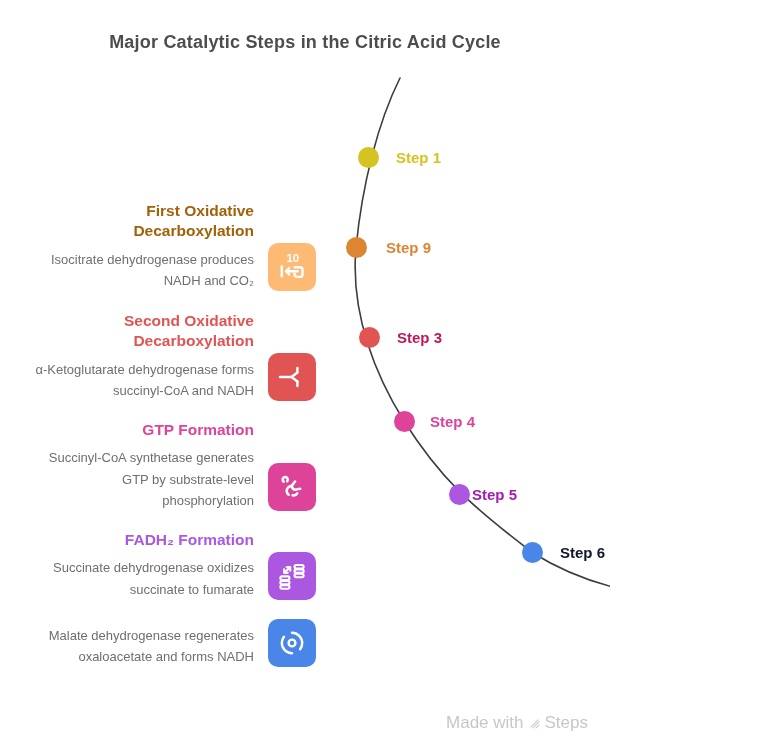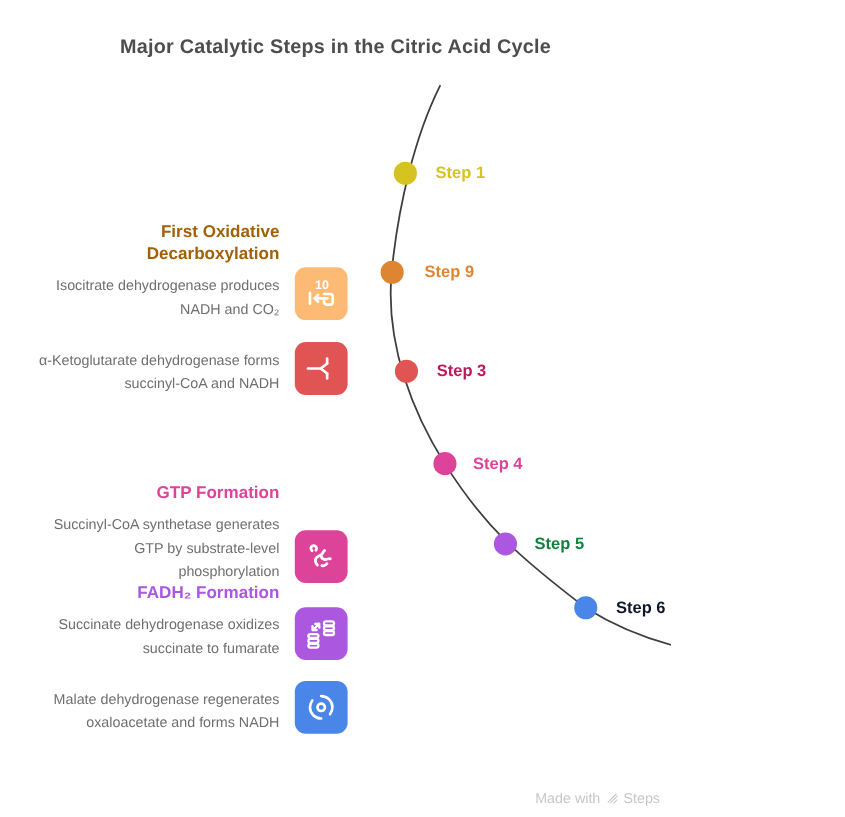--- a/index.html
+++ b/index.html
@@ -21,23 +21,23 @@
   .step-desc { font-size:13px; color:#6f6f6f; line-height:1.62; margin:0; }
   .step-icon {
     flex:0 0 48px; width:48px; height:48px; border-radius:10px;
     display:flex; align-items:center; justify-content:center;
   }
   .step-icon svg { width:34px; height:34px; display:block; }
   .arc-svg { position:absolute; left:0; top:0; pointer-events:none; }
   .dot { position:absolute; width:21px; height:21px; border-radius:50%; }
   .arc-label { position:absolute; font-size:15px; font-weight:bold; line-height:21px; white-space:nowrap; }
   .watermark {
-    position:absolute; right:10px; bottom:10px;
+    position:absolute; right:22px; bottom:10px;
     display:flex; align-items:center; gap:5px;
-    font-size:13px; color:#c7c7c7; text-decoration:none;
+    font-size:17px; color:#c7c7c7; text-decoration:none;
   }
   .watermark svg { display:block; }
 </style>
 </head>
 <body>
 
 <div id="canvas">
 
   <h1 class="page-title">Major Catalytic Steps in the Citric Acid Cycle</h1>
 
@@ -57,34 +57,35 @@
         <path d="M4.8 11.5v7"></path>
         <path d="M16 15H7.8"></path>
         <path d="M10 12.8L7.8 15l2.2 2.2"></path>
         <path d="M13.8 12.2h3.9a1.7 1.7 0 0 1 1.7 1.7v3.4a1.7 1.7 0 0 1-1.7 1.7h-2.2a1.7 1.7 0 0 1-1.7-1.7v-0.6"></path>
       </svg>
     </div>
   </div>
 
   <div class="step-row" style="top:311px">
     <div class="step-text">
+      <h3 class="step-heading" style="color: rgb(224, 84, 84);">Second Oxidative Decarboxylation</h3>
       <p class="step-desc">α-Ketoglutarate dehydrogenase forms succinyl-CoA and NADH</p>
     </div>
     <div class="step-icon" style="background: rgb(224, 84, 84);">
       <svg viewBox="0 0 24 24" fill="none" stroke="#ffffff" stroke-width="1.7" stroke-linecap="round" stroke-linejoin="round">
         <path d="M3.5 12h8.2"></path>
         <path d="M11.7 12l4.1-3.2"></path>
         <path d="M15.8 8.8V5.6"></path>
         <path d="M11.7 12l4.1 3.2"></path>
         <path d="M15.8 15.2v3.2"></path>
       </svg>
     </div>
   </div>
 
-  <div class="step-row" style="top:439px">
+  <div class="step-row" style="top:420px">
     <div class="step-text">
       <h3 class="step-heading" style="color: rgb(221, 67, 153);">GTP Formation</h3>
       <p class="step-desc">Succinyl-CoA synthetase generates GTP by substrate-level phosphorylation</p>
     </div>
     <div class="step-icon" style="background: rgb(221, 67, 153);">
       <svg viewBox="0 0 24 24" fill="none" stroke="#ffffff" stroke-width="1.8" stroke-linecap="round" stroke-linejoin="round">
         <path d="M8.6 7.9a1.8 1.8 0 1 0-2.5.3"></path>
         <path d="M9.6 17.4c-1.6-1.2-1.8-3.6-.4-5 .9-.9 2.3-1 3.2-1.9.7-.7.9-1.8 1.8-2.4"></path>
         <path d="M11.9 11.7c.4 1.5 1.8 2.4 3.3 2.1 1-.2 1.8-.8 2.6-.4"></path>
         <path d="M12.4 17.8c1.3.3 2.6-.2 3.3-1.3"></path>
@@ -129,21 +130,21 @@
   <div class="dot" style="left: 346px; top: 237px; background: rgb(222, 133, 49);"></div>
   <div class="dot" style="left: 359px; top: 327px; background: rgb(224, 84, 84);"></div>
   <div class="dot" style="left: 394px; top: 411px; background: rgb(221, 67, 153);"></div>
   <div class="dot" style="left: 449px; top: 484px; background: rgb(171, 87, 224);"></div>
   <div class="dot" style="left: 522px; top: 542px; background: rgb(74, 133, 232);"></div>
 
   <div class="arc-label" style="left: 396px; top: 147px; color: rgb(213, 195, 33);">Step 1</div>
   <div class="arc-label" style="left: 386px; top: 237px; color: rgb(222, 133, 49);">Step 9</div>
   <div class="arc-label" style="left: 397px; top: 327px; color: #be185d;">Step 3</div>
   <div class="arc-label" style="left: 430px; top: 411px; color: rgb(221, 67, 153);">Step 4</div>
-  <div class="arc-label" style="left: 486px; top: 484px; color: #15803d;">Step 5</div>
+  <div class="arc-label" style="left: 472px; top: 484px; color: #a21caf;">Step 5</div>
   <div class="arc-label" style="left: 560px; top: 542px; color: #0f172a;">Step 6</div>
 
   <a class="watermark">
     <span>Made with</span>
     <svg width="11" height="11" viewBox="0 0 12 12" fill="none" stroke="#c7c7c7" stroke-width="1.1" stroke-linecap="round">
       <path d="M2 10L10 2"></path>
       <path d="M4.5 10.5L11 4"></path>
       <path d="M7.5 11l3.2-3.2"></path>
     </svg>
     <span>Steps</span>

